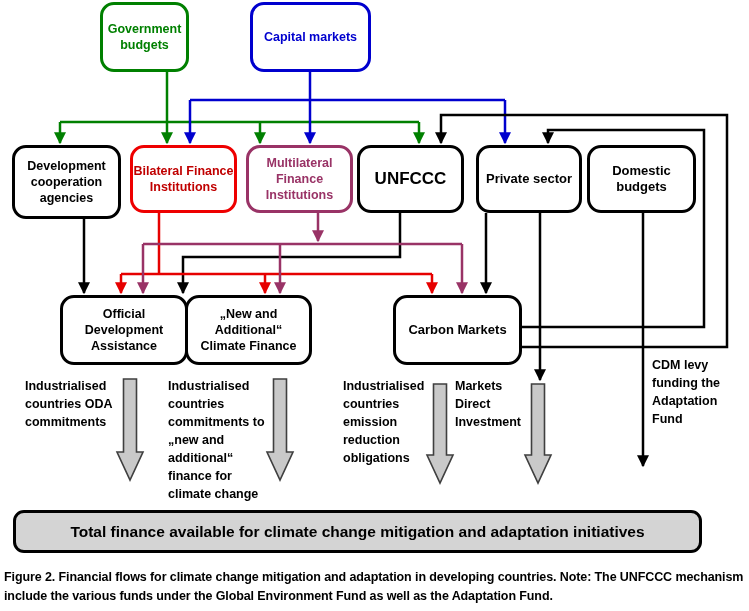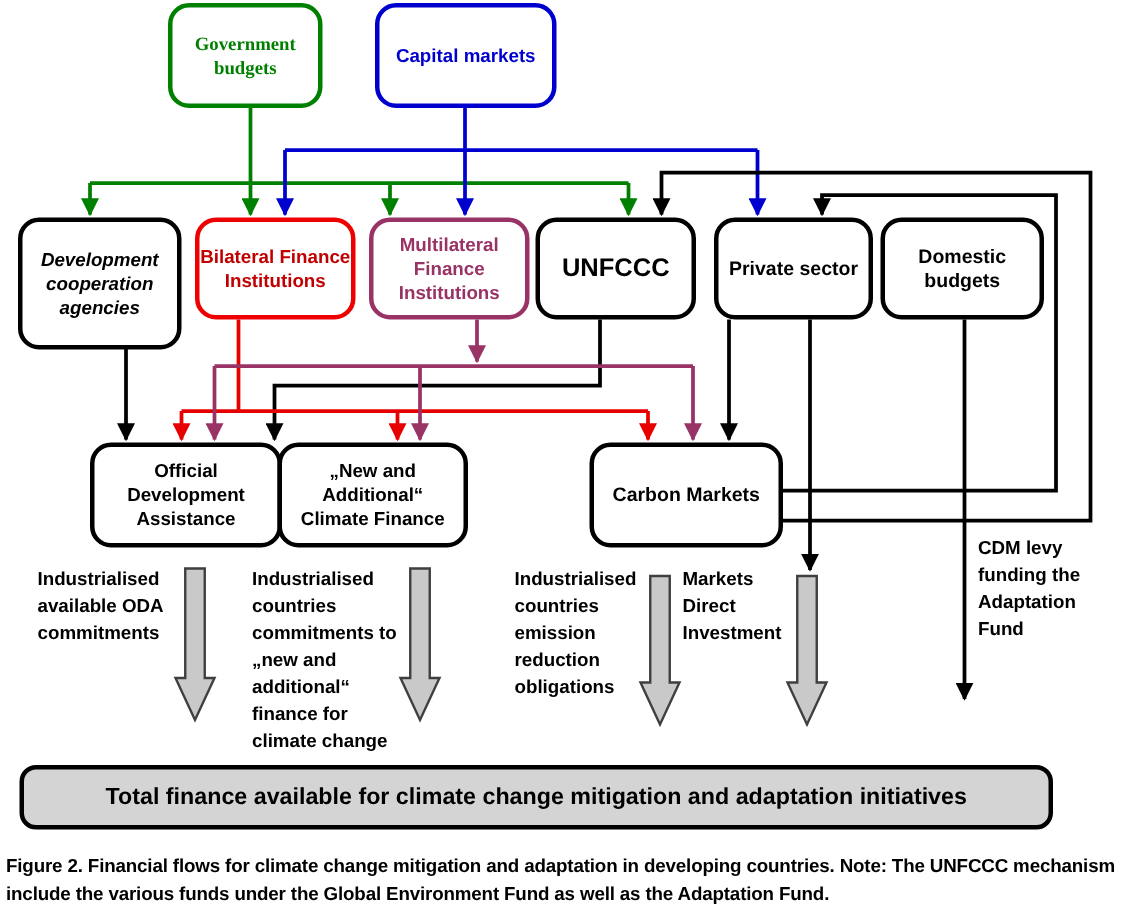--- a/index.html
+++ b/index.html
@@ -7,24 +7,24 @@
     position:relative;width:749px;height:611px;background:#fff;overflow:hidden;
     font-family:"Liberation Sans","DejaVu Sans",sans-serif;
   }
   #wires{position:absolute;left:0;top:0;z-index:1;}
   .node{
     position:absolute;z-index:2;background:#fff;border:3px solid #000;border-radius:14px;
     display:flex;align-items:center;justify-content:center;text-align:center;
     font-weight:bold;font-size:12.5px;line-height:16px;color:#000;box-sizing:border-box;
   }
   
-  .n-gov{left:112px;top:2px;width:103px;height:70px;border-color:#008000;color:#008000;font-family:Liberation Serif, serif;}
+  .n-gov{left:100px;top:2px;width:89px;height:70px;border-color:#008000;color:#008000;}
   .n-cap{left:250px;top:2px;width:121px;height:70px;border-color:#0000ce;color:#0000ce;}
   
-  .n-dca{left:12px;top:145px;width:109px;height:88px;font-style:italic;}
+  .n-dca{left:12px;top:145px;width:109px;height:74px;}
   .n-bfi{left:130px;top:145px;width:107px;height:68px;border-color:#ee0000;color:#c00000;}
   .n-mfi{left:246px;top:145px;width:107px;height:68px;border-color:#993366;color:#993366;}
   .n-unf{left:357px;top:145px;width:107px;height:68px;font-size:17px;}
   .n-pri{left:476px;top:145px;width:106px;height:68px;font-size:13px;}
   .n-dom{left:587px;top:145px;width:109px;height:68px;font-size:13px;}
   
   .n-oda{left:60px;top:295px;width:128px;height:70px;}
   .n-naf{left:185px;top:295px;width:127px;height:70px;}
   .n-car{left:393px;top:295px;width:129px;height:70px;font-size:13px;}
   .n-naf span, .n-mfi span, .n-bfi span{display:block;max-width:104px;}
@@ -156,21 +156,21 @@
   <div class="node n-oda">
     <span>Official Development Assistance</span>
   </div>
   <div class="node n-naf">
     <span>„New and Additional“ Climate Finance</span>
   </div>
   <div class="node n-car">
     <span>Carbon Markets</span>
   </div>
 
-  <div class="flabel f-oda">Industrialised available ODA commitments</div>
+  <div class="flabel f-oda">Industrialised countries ODA commitments</div>
   <div class="flabel f-naf">Industrialised countries commitments to „new and additional“ finance for climate change</div>
   <div class="flabel f-emi">Industrialised countries emission reduction obligations</div>
   <div class="flabel f-fdi">Markets Direct Investment</div>
   <div class="flabel f-cdm">CDM levy funding the Adaptation Fund</div>
 
   <div class="total-bar">
     <span>Total finance available for climate change mitigation and adaptation initiatives</span>
   </div>
 
   <div class="caption">Figure 2. Financial flows for climate change mitigation and adaptation in developing countries. Note: The UNFCCC mechanism include the various funds under the Global Environment Fund as well as the Adaptation Fund.</div>

